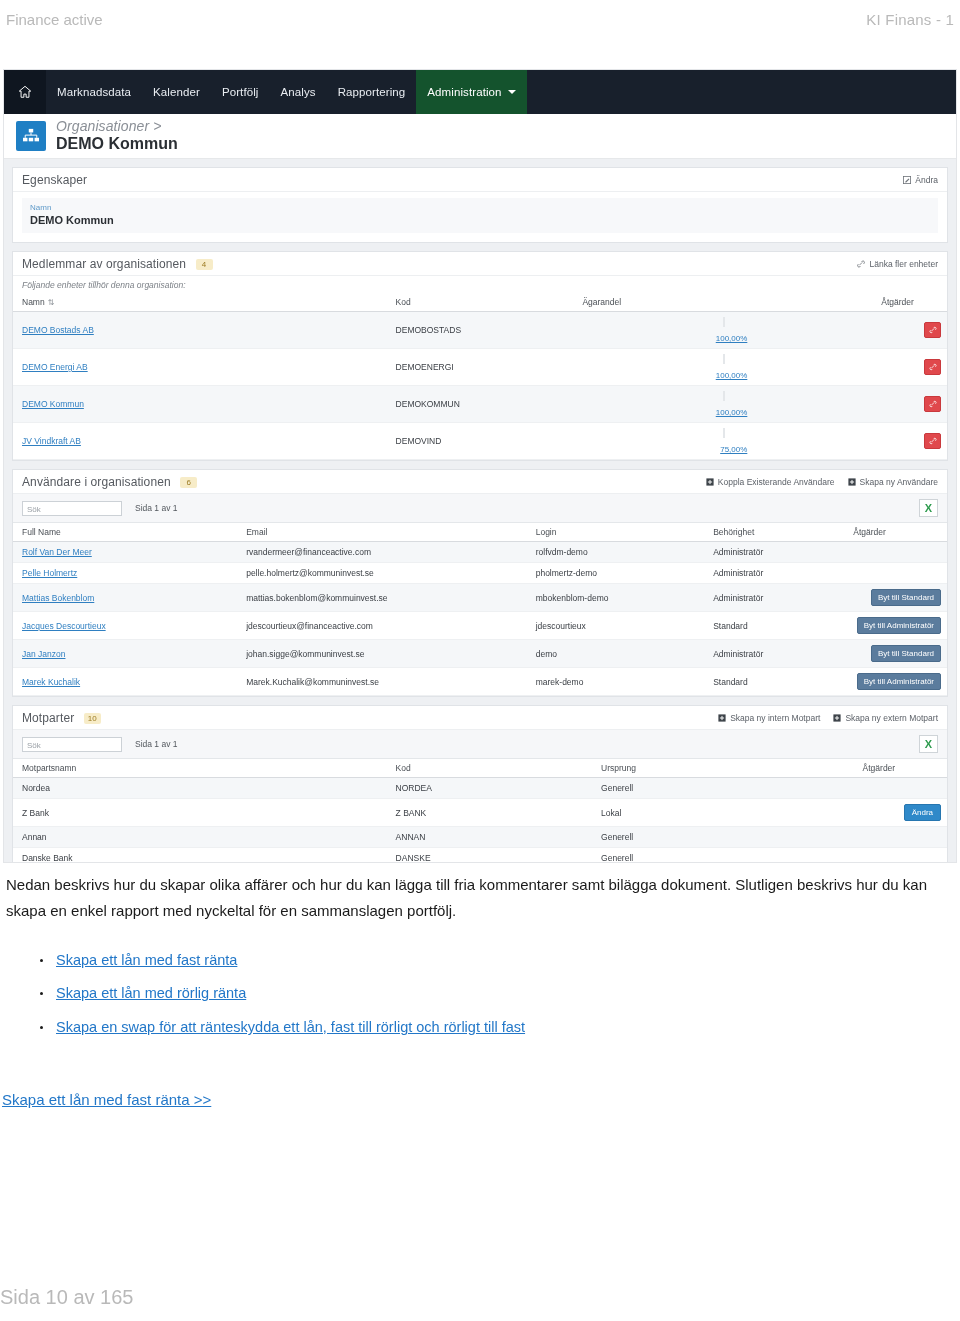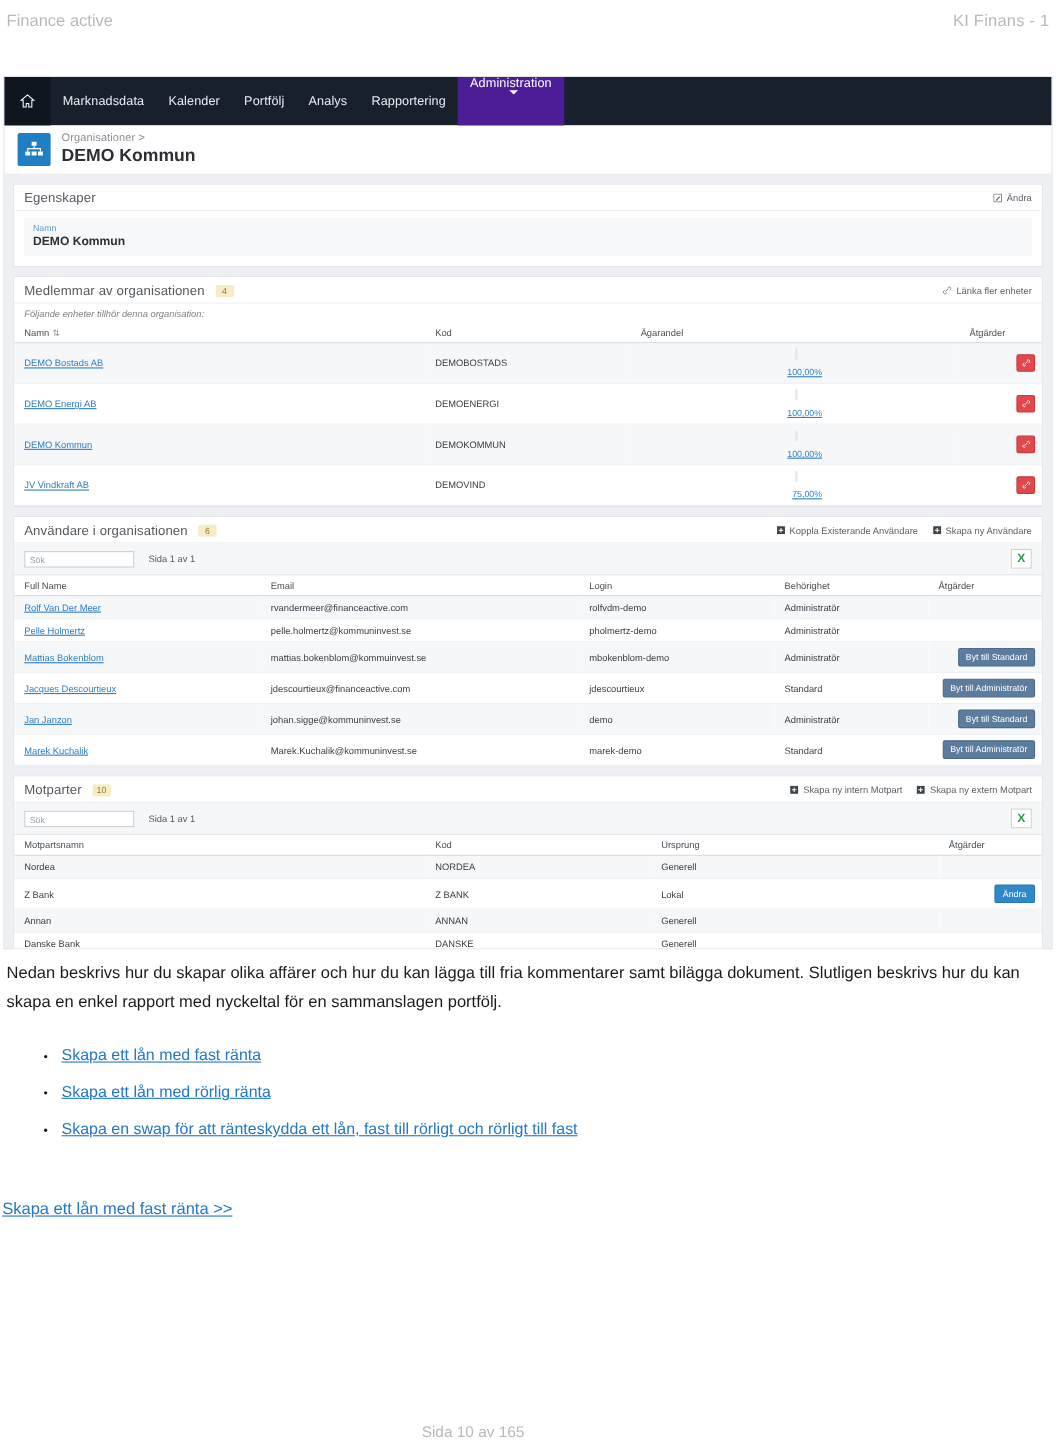--- a/index.html
+++ b/index.html
@@ -33,38 +33,38 @@
   }
   .nav-home{
     width:42px;display:flex;align-items:center;justify-content:center;
     background:#0f1620;
   }
   .nav-home svg{display:block;}
   .nav-item{
     display:flex;align-items:center;padding:0 11px;color:#e9edf2;
     font-size:11.5px;white-space:nowrap;letter-spacing:.1px;
   }
-  .nav-item.active{background:#4c1d95;color:#ffffff;flex-direction:column;}
+  .nav-item.active{background:#14532d;color:#ffffff;}
   .caret{
     display:inline-block;margin-left:6px;width:0;height:0;
     border-left:4px solid transparent;border-right:4px solid transparent;
     border-top:4px solid #ffffff;
   }
 
   
   .title-strip{
     background:#ffffff;height:44px;display:flex;align-items:center;
     padding-left:12px;border-bottom:1px solid #e6e8ea;
   }
   .org-icon{
     width:30px;height:30px;background:#1f7fc4;border-radius:2px;
     display:flex;align-items:center;justify-content:center;flex:0 0 auto;
   }
   .title-text{margin-left:10px;line-height:1.05;}
-  .crumb{font-size:10px;color:#8a8f96;letter-spacing:.1px;}
+  .crumb{font-size:14px;color:#8a8f96;letter-spacing:.1px;font-style:italic;}
   .org-title{font-size:16px;font-weight:bold;color:#2b2f34;margin-top:2px;}
 
   
   .panel{
     background:#ffffff;margin:8px 8px 0 8px;border:1px solid #e0e3e7;
   }
   .panel-head{
     display:flex;align-items:center;justify-content:space-between;
     padding:5px 9px 4px 9px;border-bottom:1px solid #edeff1;
     background:#ffffff;
@@ -175,22 +175,22 @@
   }
   ul.bullets a{color:#2277c8;text-decoration:underline;}
   .tail-link{
     display:inline-block;margin-top:40px;margin-left:2px;
     font-size:15px;color:#2277c8;text-decoration:underline;
   }
 
   
   .doc-footer{
     position:absolute;left:0;bottom:12px;width:868px;
-    text-align:center;padding-right:8px;box-sizing:border-box;
-    font-size:14px;color:#b9b9b9;
+    text-align:left;padding-right:8px;box-sizing:border-box;
+    font-size:20px;color:#b9b9b9;
   }
 </style>
 </head>
 <body>
 
 <div class="page">
 
   <div class="doc-header">
     <span>Finance active</span>
     <span class="right">KI Finans - 1</span>

